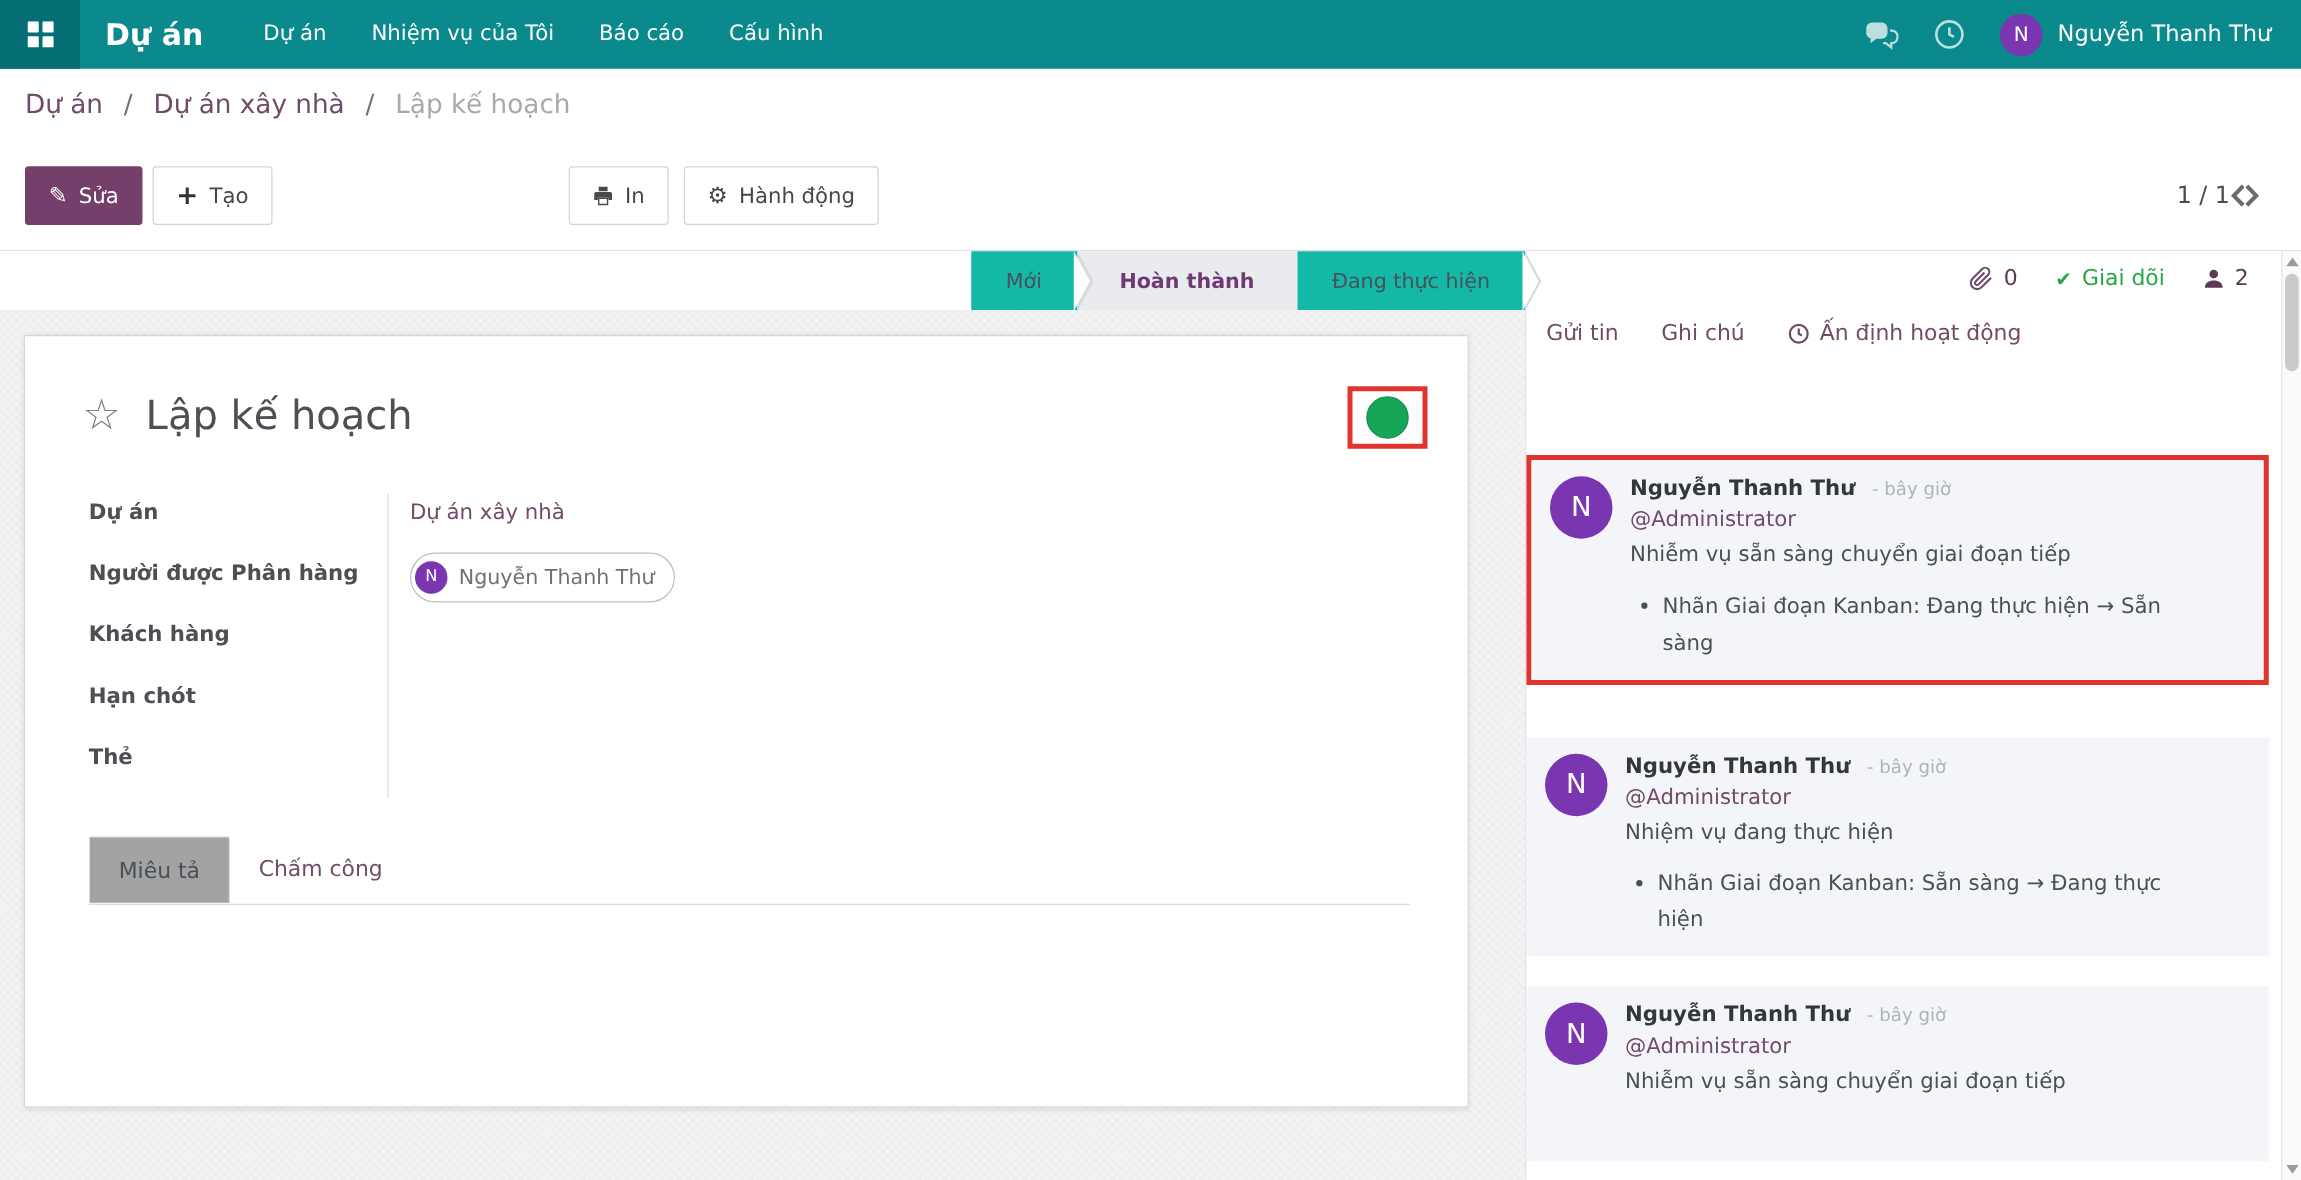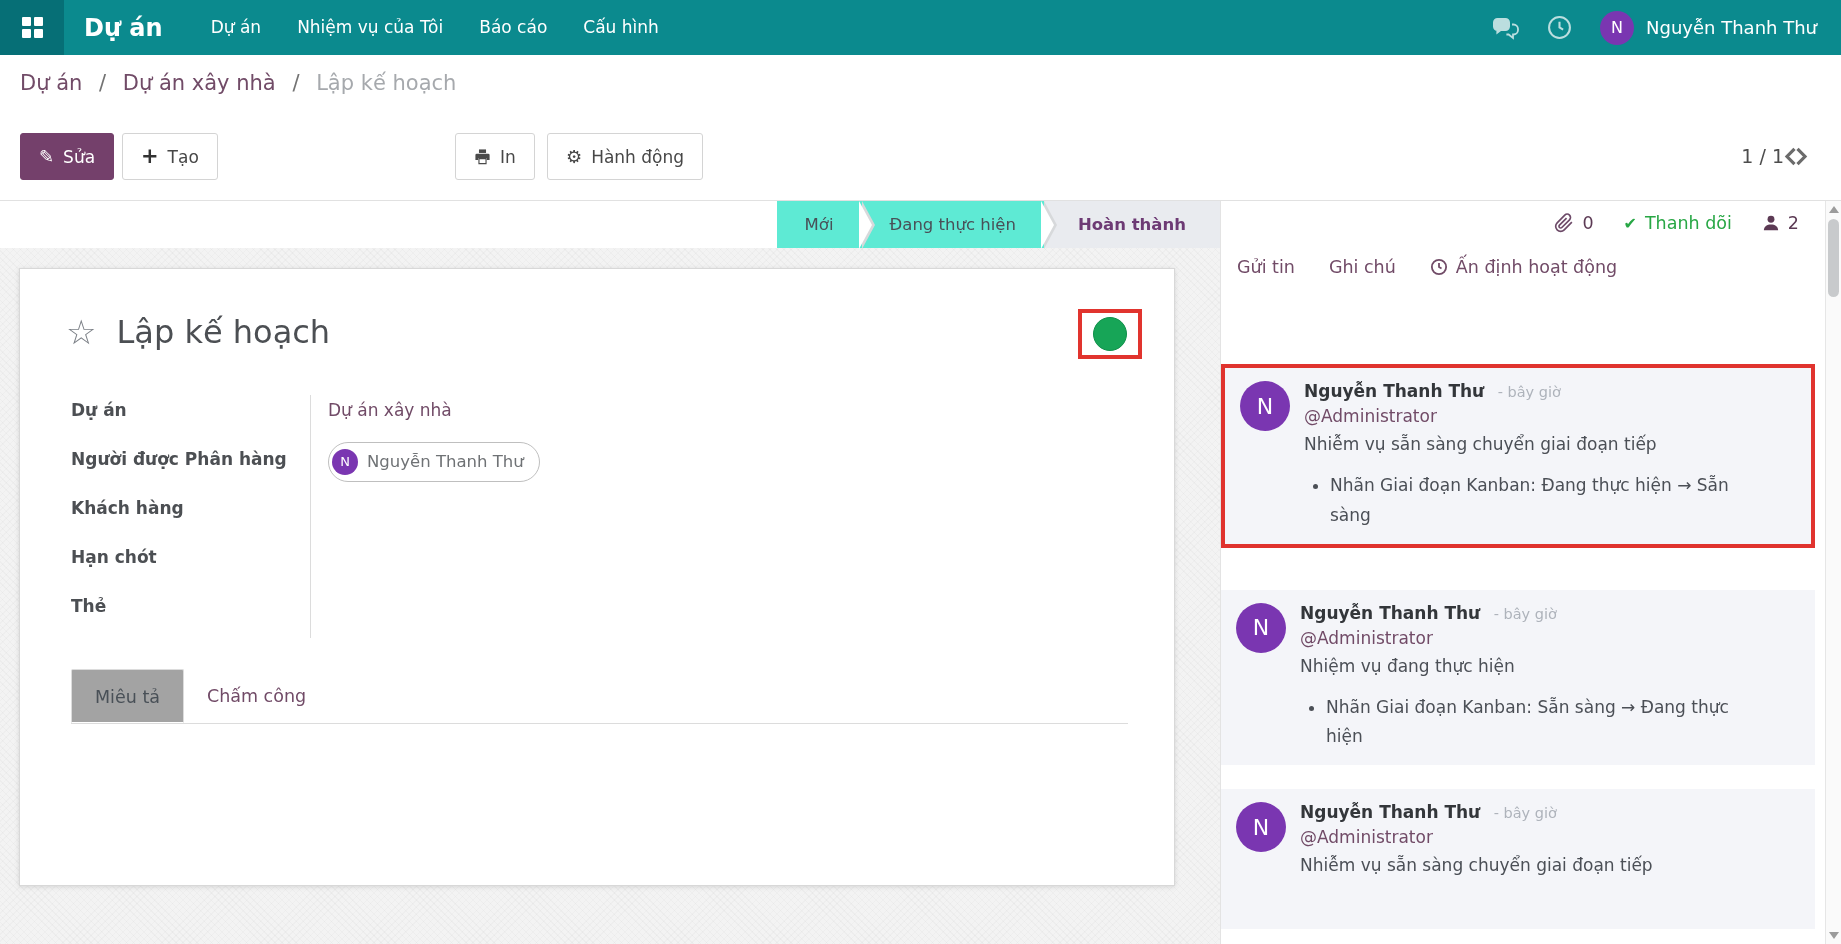--- a/index.html
+++ b/index.html
@@ -45,21 +45,21 @@
   .pager-value { font-size:19px; color:#4d4d4d; cursor:pointer; }
   .pager-btn { cursor:pointer; display:flex; align-items:center; }
 
   .hr-divider { position:absolute; top:200px; left:0; right:0; height:1px; background:#e1e1e1; }
 
   
   .form-region { position:absolute; top:201px; left:0; width:1220px; bottom:0; }
   .status-strip { position:absolute; top:0; left:0; right:0; height:47px; background:#fff; }
   .statusbar { position:absolute; right:0; top:0; height:47px; display:flex; }
   .stage { position:relative; line-height:47px; padding:0 28px; font-size:16.5px;
-    color:#495057; background:#5eead4; cursor:pointer; white-space:nowrap; }
+    color:#495057; background:#14b8a6; cursor:pointer; white-space:nowrap; }
   .stage.active { background:#e9ebef; color:#6d3a74; font-weight:700; padding:0 34px; }
   .chev { position:absolute; right:-13px; top:0; width:13px; height:47px; z-index:3; }
   .chev .outer, .chev .inner { position:absolute; top:50%; margin-top:-24px; width:0; height:0;
     border-top:24px solid transparent; border-bottom:24px solid transparent; }
   .chev .outer { left:0; border-left:13px solid #d7d9db; }
   .chev .inner { left:-2.5px; border-left:13px solid #fff; }
 
   .sheet-area { position:absolute; top:47px; left:0; right:0; bottom:0;
     background-color:#f3f3f3;
     background-image:
@@ -232,30 +232,30 @@
 <div class="form-region">
   <div class="status-strip">
     <div class="statusbar">
       <div class="stage">
         <span>Mới</span>
         <span class="chev">
             <i class="outer"></i>
             <i class="inner"></i>
           </span>
       </div>
+      <div class="stage active">
+        <span>Hoàn thành</span>
+      </div>
       <div class="stage">
         <span>Đang thực hiện</span>
         <span class="chev">
             <i class="outer"></i>
             <i class="inner"></i>
           </span>
       </div>
-      <div class="stage active">
-        <span>Hoàn thành</span>
-      </div>
     </div>
   </div>
 
   <div class="sheet-area">
     <div class="sheet">
       <div class="title-row">
         <span class="star">☆</span>
         <h1 class="task-title">Lập kế hoạch</h1>
       </div>
 
@@ -300,21 +300,21 @@
     <span class="ct-item">
       <span>
         <svg width="20" height="20" viewBox="0 0 24 24" fill="none" stroke="#6d4a68" stroke-width="2">
           <path d="M21.44 11.05l-9.19 9.19a6 6 0 0 1-8.49-8.49l9.19-9.19a4 4 0 0 1 5.66 5.66l-9.2 9.19a2 2 0 0 1-2.83-2.83l8.49-8.48"></path>
         </svg>
       </span>
       <span>0</span>
     </span>
     <span class="ct-item ct-follow">
       <span class="check-ch">✔</span>
-      <span>Thanh dõi</span>
+      <span>Giai dõi</span>
     </span>
     <span class="ct-item">
       <span>
         <svg width="18" height="18" viewBox="0 0 24 24" fill="#5c3a54">
           <circle cx="12" cy="7" r="4.6"></circle>
             <path d="M2.5 21.5c0-5 4.3-7.6 9.5-7.6s9.5 2.6 9.5 7.6z"></path>
         </svg>
       </span>
       <span>2</span>
     </span>

